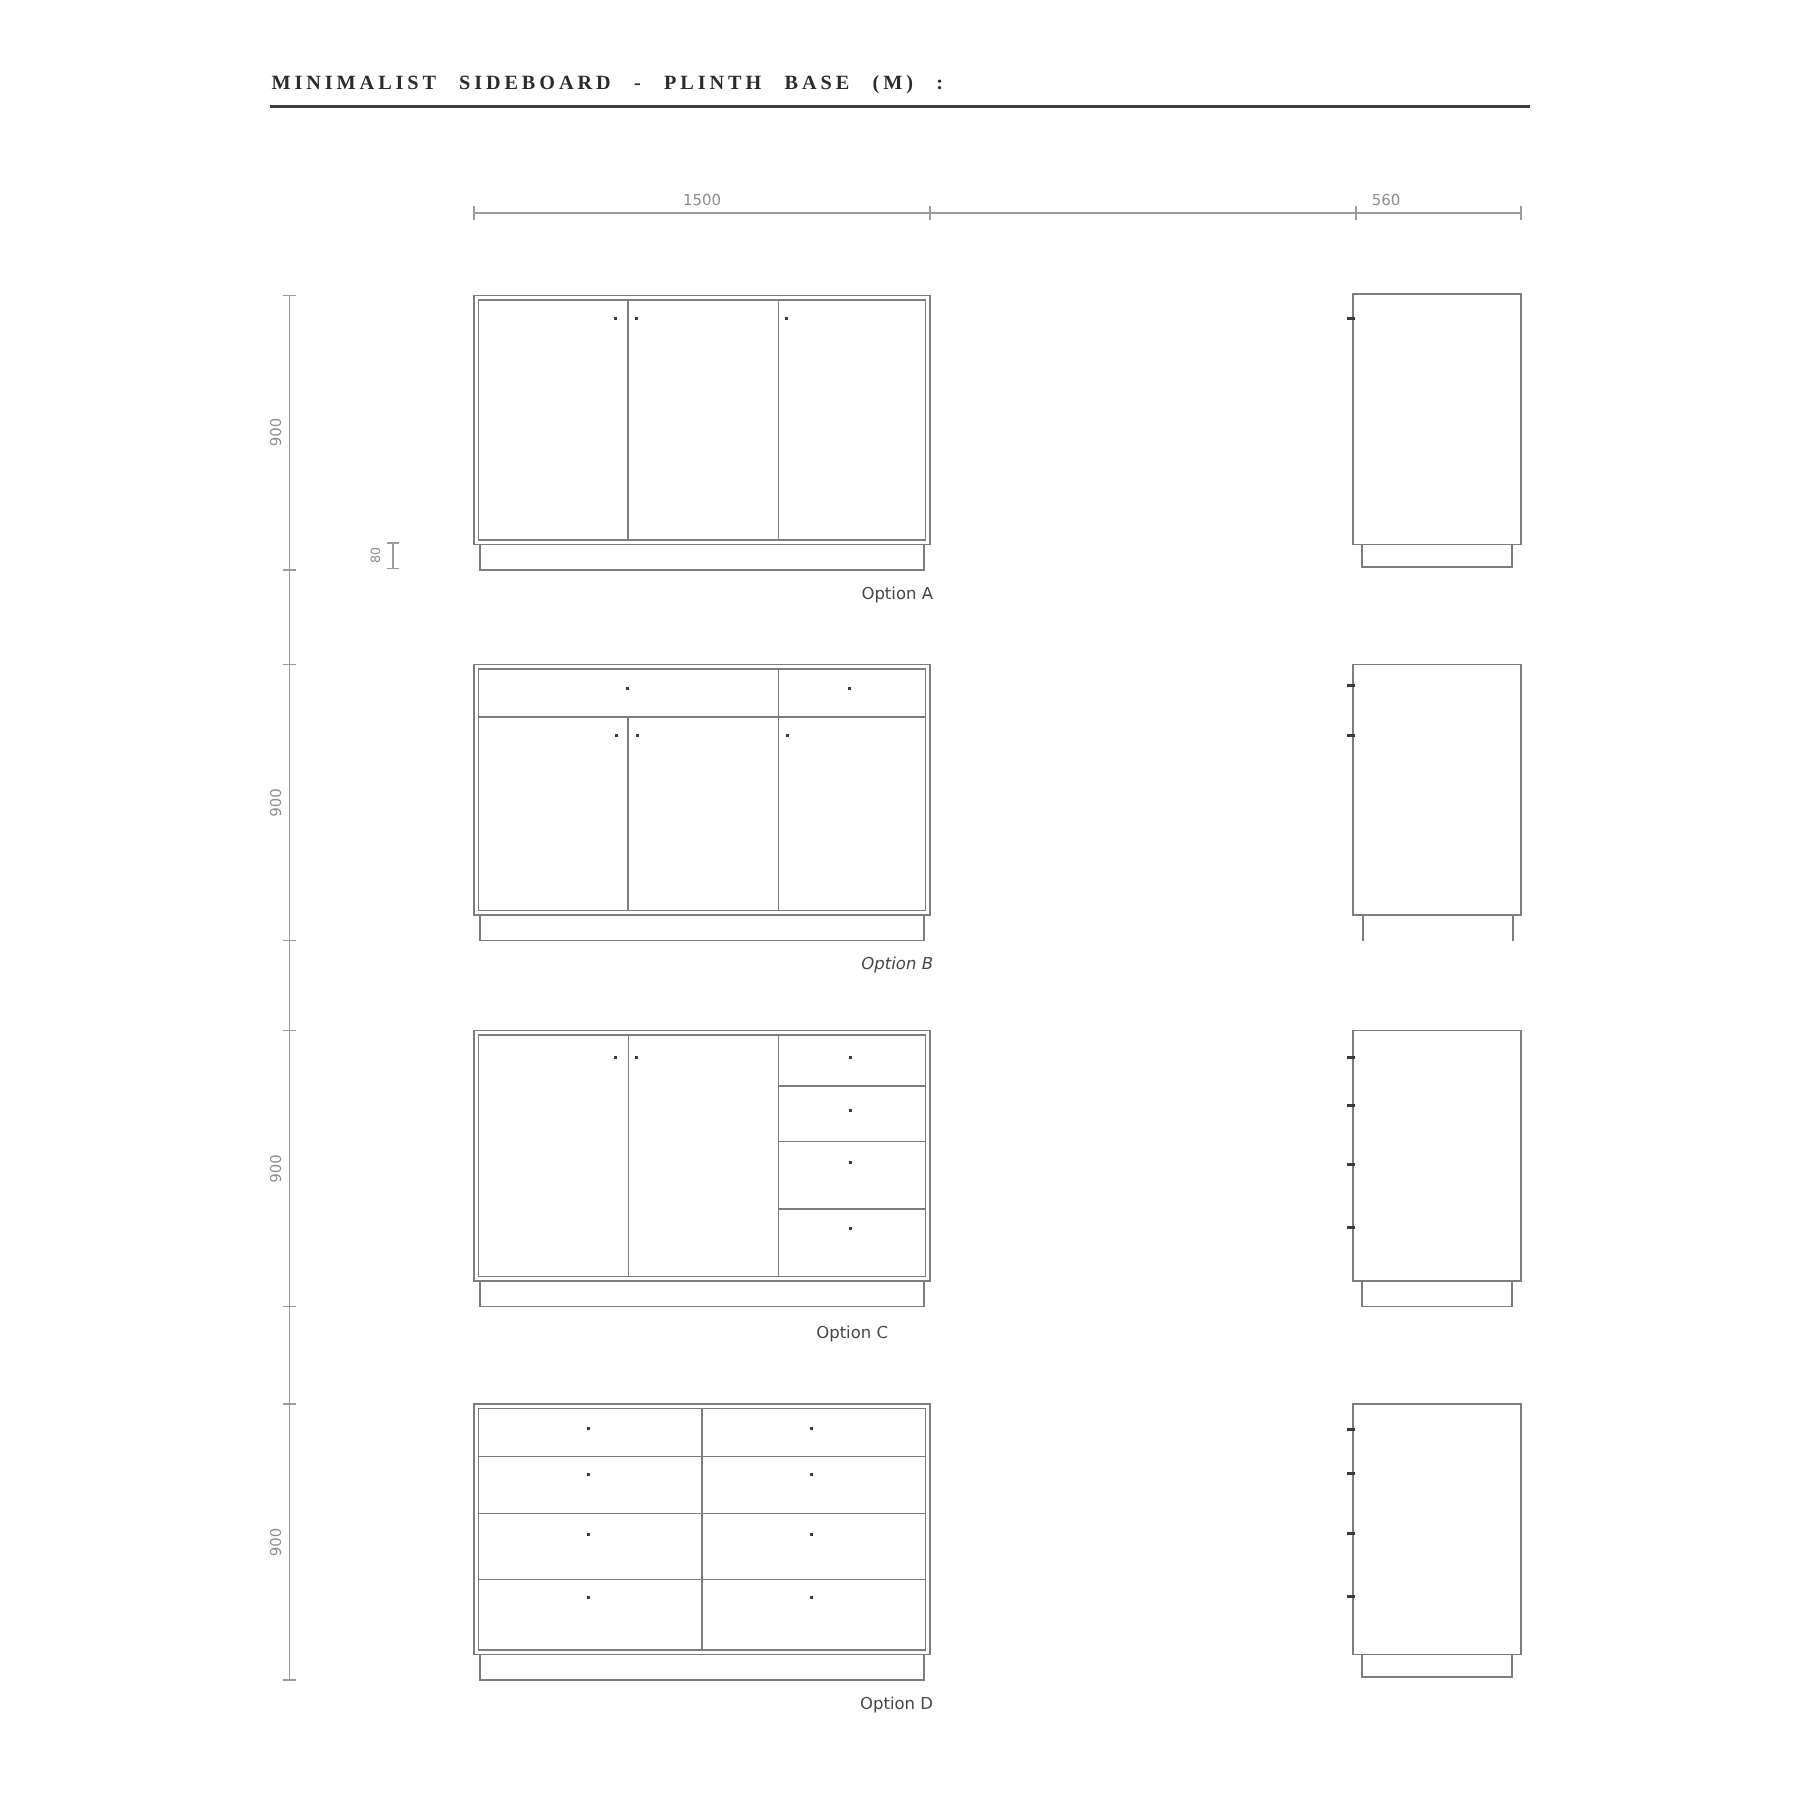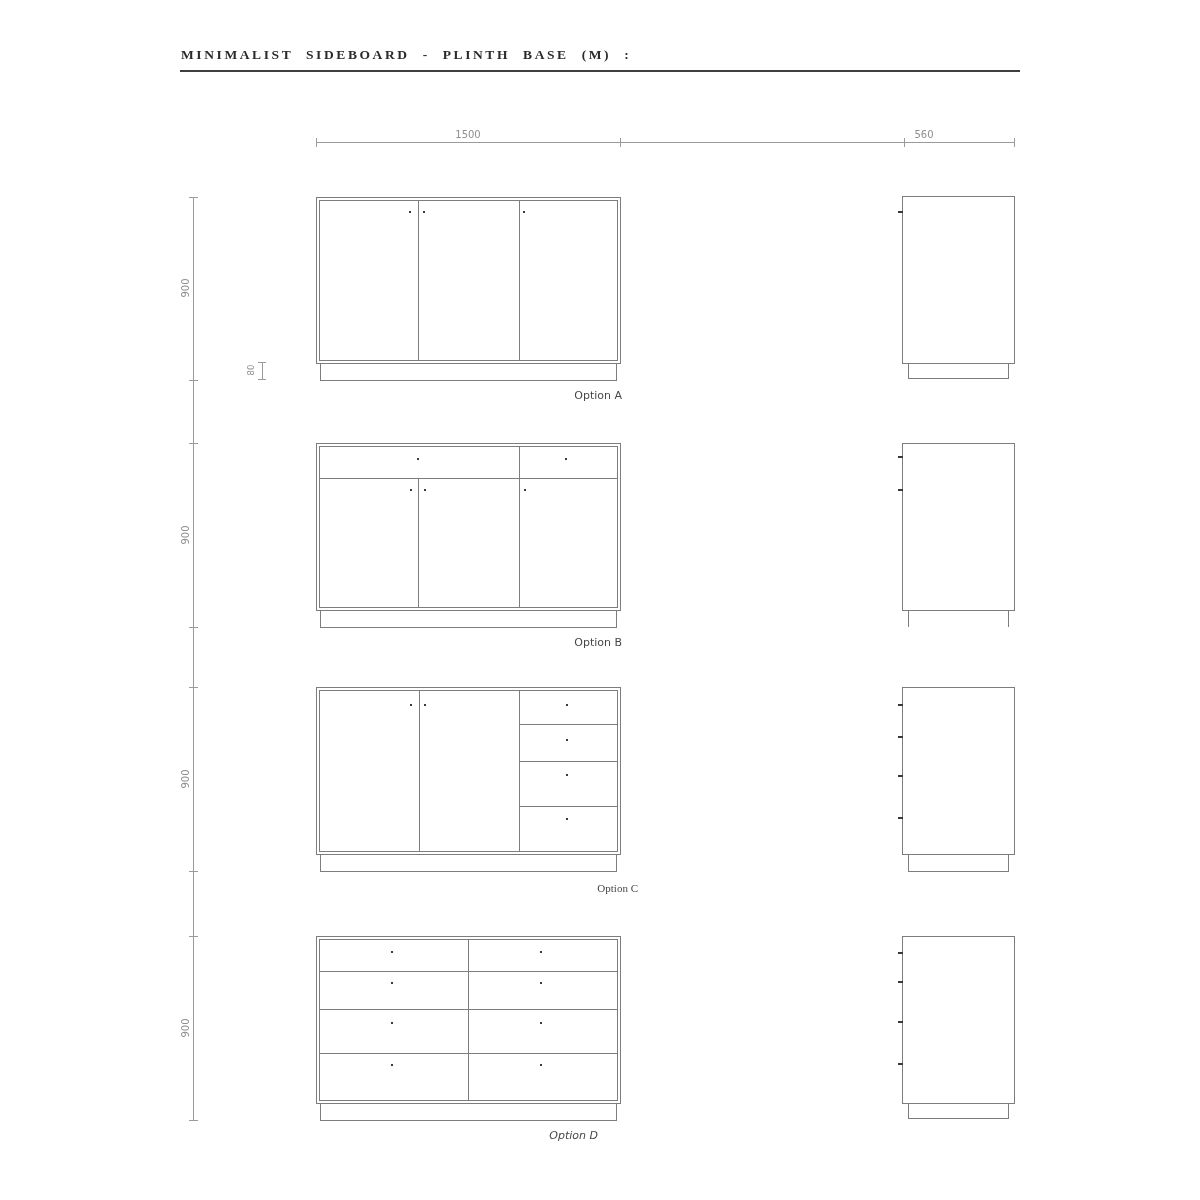--- a/index.html
+++ b/index.html
@@ -182,17 +182,17 @@
   <span class="dim-label" style="left:924px;top:134px;">560</span>
 
   <span class="dim-label vert" style="left:185px;top:288px;">900</span>
   <span class="dim-label vert" style="left:185px;top:535px;">900</span>
   <span class="dim-label vert" style="left:185px;top:779px;">900</span>
   <span class="dim-label vert" style="left:185px;top:1028px;">900</span>
 
   <span class="dim-label vert small" style="left:251px;top:370px;">80</span>
 
   <span class="opt-label" style="right:578px;top:389px;">Option A</span>
-  <span class="opt-label" style="right:578px;top:636px;">Option B</span>
-  <span class="opt-label" style="right:562px;top:882px;font-family:Liberation Serif, serif;">Option C</span>
-  <span class="opt-label" style="right:602px;top:1129px;font-style:italic;">Option D</span>
+  <span class="opt-label" style="right:578px;top:636px;font-style:italic;">Option B</span>
+  <span class="opt-label" style="right:608px;top:882px;">Option C</span>
+  <span class="opt-label" style="right:578px;top:1129px;">Option D</span>
 
 </div>
 
 </body></html>

